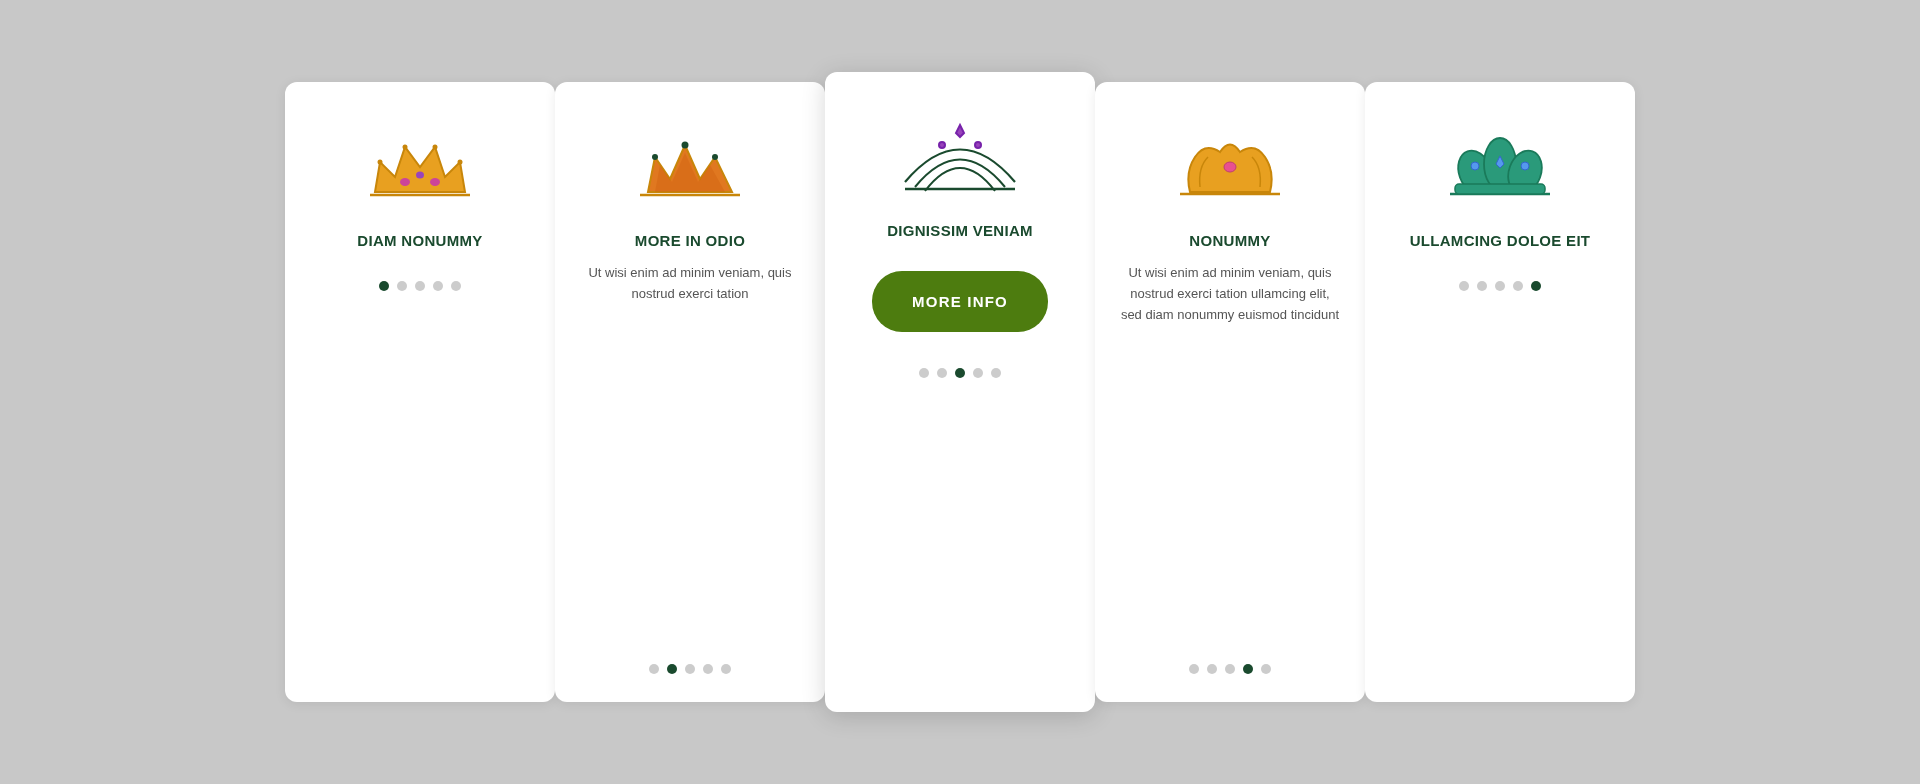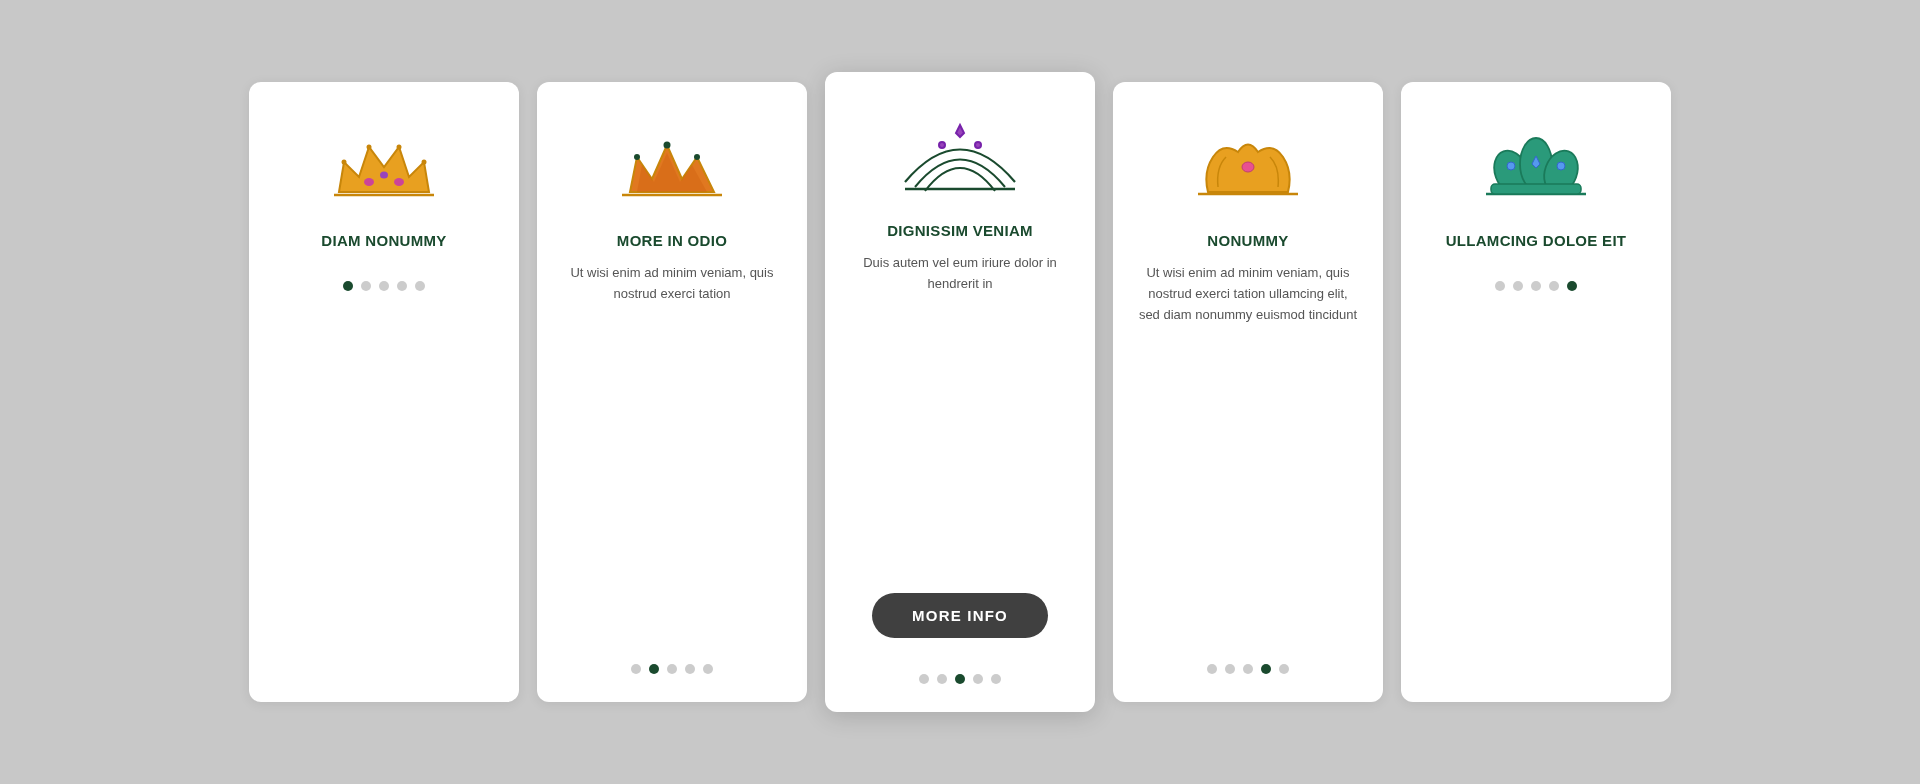--- a/index.html
+++ b/index.html
@@ -8,21 +8,20 @@
       display: flex;
       justify-content: center;
       align-items: center;
       min-height: 784px;
       height: 784px;
       width: 1920px;
       font-family: Arial, sans-serif;
     }
     .cards-container {
       display: flex;
-      gap: 18px;
       align-items: center;
       justify-content: center;
       padding: 40px 60px;
     }
     .card {
       background: #fff;
       border-radius: 12px;
       width: 270px;
       min-height: 620px;
       display: flex;
@@ -52,25 +51,25 @@
       letter-spacing: 0.02em;
     }
     .card-text {
       font-size: 13px;
       color: #555;
       text-align: center;
       line-height: 1.6;
       flex: 1;
     }
     .more-info-btn {
-      background: #404040;
+      background: #4d7c0f;
       color: #fff;
       border: none;
       border-radius: 30px;
-      padding: 14px 40px;
+      padding: 22px 40px;
       font-size: 15px;
       font-weight: 700;
       letter-spacing: 0.08em;
       cursor: pointer;
       margin-top: 18px;
       margin-bottom: 18px;
     }
     .dots {
       display: flex;
       gap: 8px;
@@ -164,21 +163,20 @@
           <line x1="15" y1="82" x2="125" y2="82" stroke="#1a4a2e" stroke-width="2.5"></line>
 
           <polygon points="70,18 74,26 70,30 66,26" fill="#9944bb" stroke="#7722aa"></polygon>
 
           <circle cx="52" cy="38" r="3" fill="#9944bb" stroke="#7722aa"></circle>
           <circle cx="88" cy="38" r="3" fill="#9944bb" stroke="#7722aa"></circle>
         </g>
       </svg>
     </div>
     <div class="card-title">DIGNISSIM VENIAM</div>
-    <div class="card-text">Duis autem vel eum iriure dolor in hendrerit in</div>
     <button class="more-info-btn">MORE INFO</button>
     <div class="dots">
       <div class="dot"></div>
       <div class="dot"></div>
       <div class="dot active"></div>
       <div class="dot"></div>
       <div class="dot"></div>
     </div>
   </div>
 

